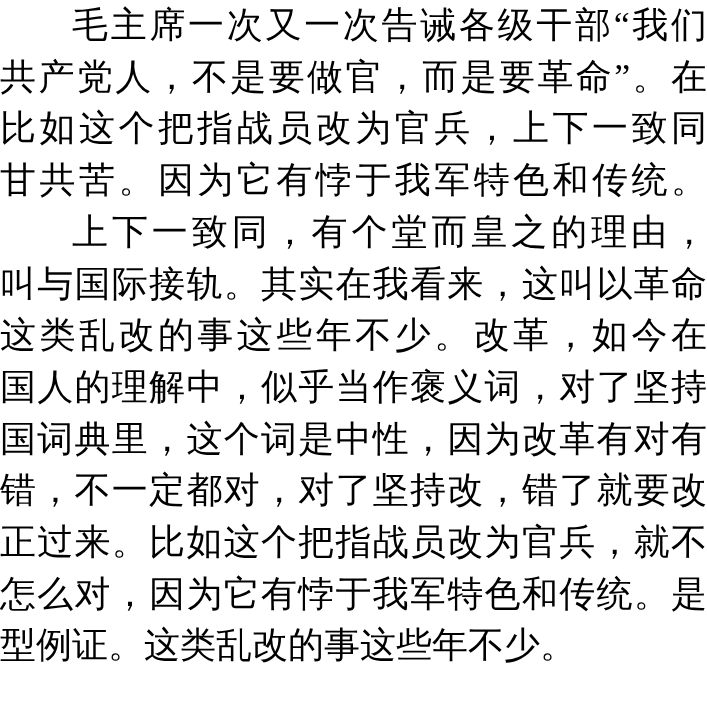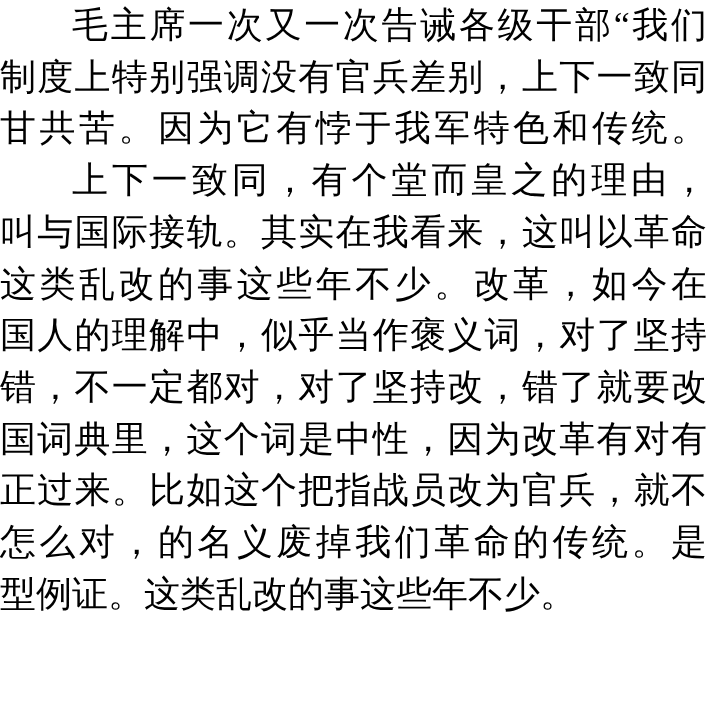--- a/index.html
+++ b/index.html
@@ -39,27 +39,28 @@
     text-align: right;
     text-align-last: left;
   }
 </style>
 </head>
 <body>
 
 <div class="page" id="page">
     <div class="paragraph">
       <div class="line indent">毛主席一次又一次告诫各级干部“我们</div>
-      <div class="line">制度上特别强调没有官兵差别，上下一致同</div>
+      <div class="line">共产党人，不是要做官，而是要革命”。在</div>
+      <div class="line">比如这个把指战员改为官兵，上下一致同</div>
       <div class="line">甘共苦。因为它有悖于我军特色和传统。</div>
     </div>
     <div class="paragraph">
       <div class="line indent">上下一致同，有个堂而皇之的理由，</div>
       <div class="line">叫与国际接轨。其实在我看来，这叫以革命</div>
       <div class="line">这类乱改的事这些年不少。改革，如今在</div>
       <div class="line">国人的理解中，似乎当作褒义词，对了坚持改</div>
+      <div class="line">国词典里，这个词是中性，因为改革有对有</div>
       <div class="line">错，不一定都对，对了坚持改，错了就要改</div>
-      <div class="line">国词典里，这个词是中性，因为改革有对有</div>
       <div class="line">正过来。比如这个把指战员改为官兵，就不</div>
-      <div class="line">怎么对，的名义废掉我们革命的传统。是</div>
+      <div class="line">怎么对，因为它有悖于我军特色和传统。是</div>
       <div class="line no-justify">型例证。这类乱改的事这些年不少。</div>
     </div>
   </div>
 
 </body></html>

